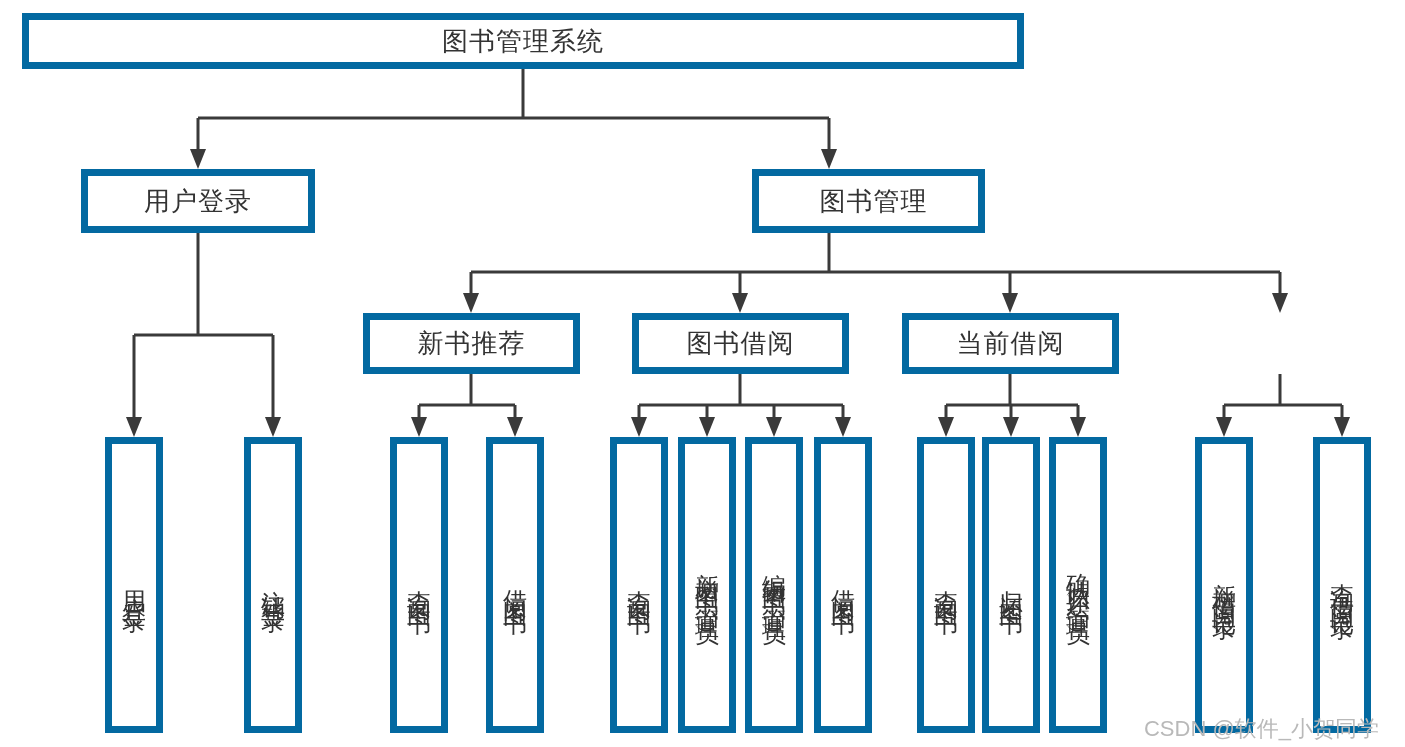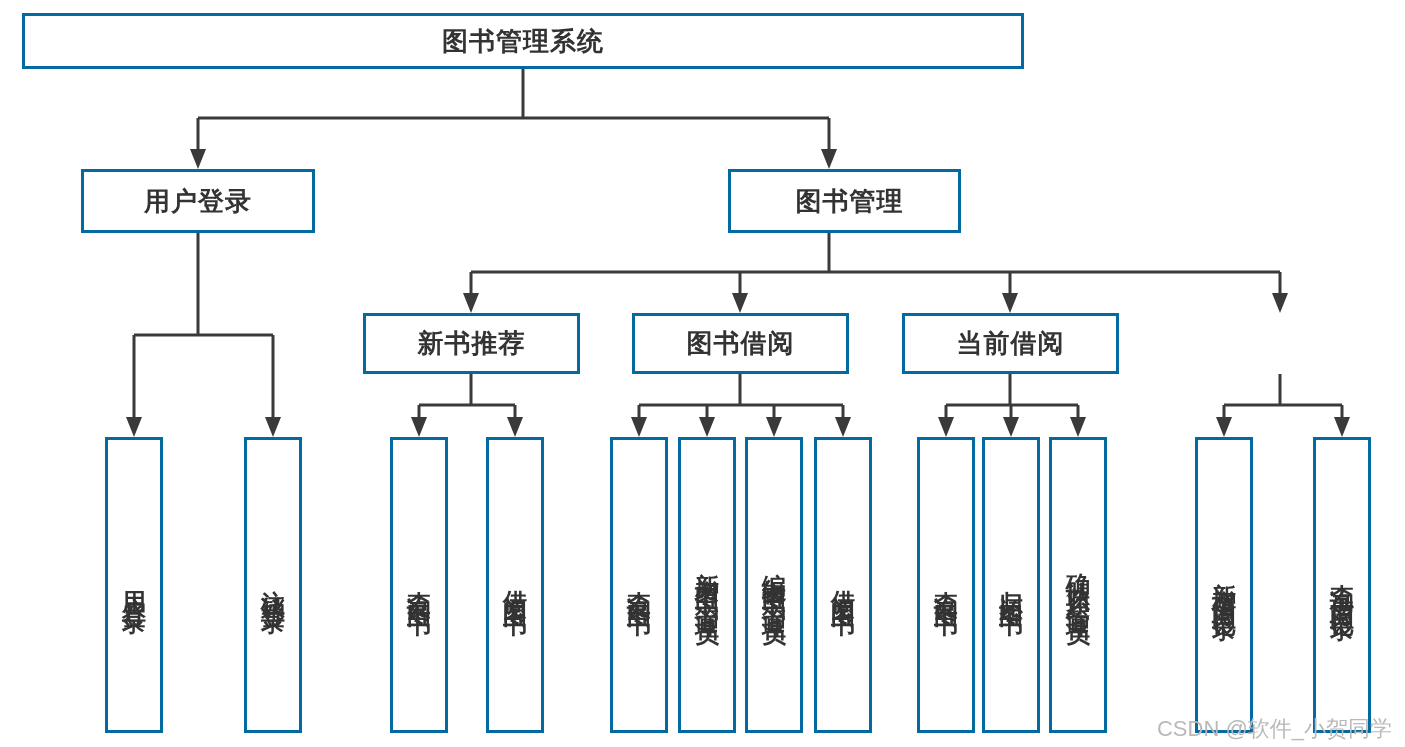--- a/index.html
+++ b/index.html
@@ -17,38 +17,37 @@
   }
   .connectors {
     position: absolute;
     left: 0;
     top: 0;
     z-index: 1;
   }
   .node {
     position: absolute;
     box-sizing: border-box;
-    border: 3px solid #0369a1;
+    border: 7px solid #0369a1;
     background: #ffffff;
     color: #333333;
     display: flex;
     align-items: center;
     justify-content: center;
     z-index: 2;
     text-align: center;
-    font-weight: bold;
   }
   .hbox {
     font-size: 26px;
     letter-spacing: 1px;
     white-space: nowrap;
   }
   .root  { left: 22px;  top: 13px;  width: 1002px; height: 56px; }
   .l2a   { left: 81px;  top: 169px; width: 234px;  height: 64px; }
-  .l2b   { left: 728px; top: 169px; width: 233px;  height: 64px; padding-left: 10px; }
+  .l2b   { left: 752px; top: 169px; width: 233px;  height: 64px; padding-left: 10px; }
   .l3    { top: 313px; width: 217px; height: 61px; }
   .l3-1  { left: 363px; }
   .l3-2  { left: 632px; }
   .l3-3  { left: 902px; }
   .l3-4  { left: 1172px; }
   .leaf {
     top: 437px;
     width: 58px;
     height: 296px;
     font-size: 24px;
@@ -65,21 +64,21 @@
   .leaf-6  { left: 678px; }
   .leaf-7  { left: 745px; }
   .leaf-8  { left: 814px; }
   .leaf-9  { left: 917px; }
   .leaf-10 { left: 982px; }
   .leaf-11 { left: 1049px; }
   .leaf-12 { left: 1195px; }
   .leaf-13 { left: 1313px; }
   .watermark {
     position: absolute;
-    right: 13px;
+    right: 26px;
     top: 714px;
     font-size: 22px;
     color: #b9b9b9;
     z-index: 3;
     white-space: nowrap;
   }
 </style>
 </head>
 <body>
 

